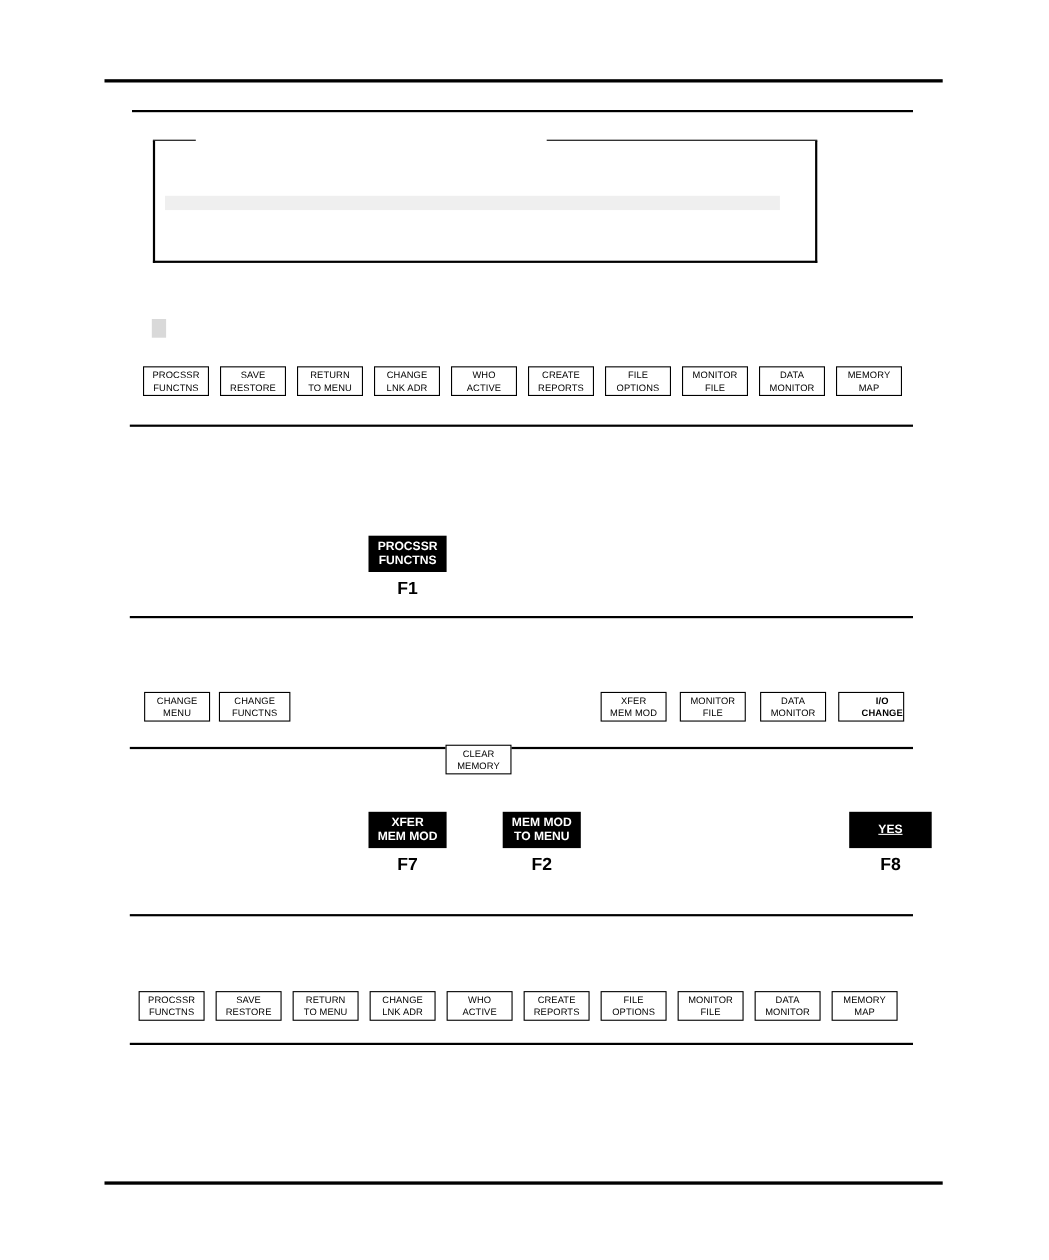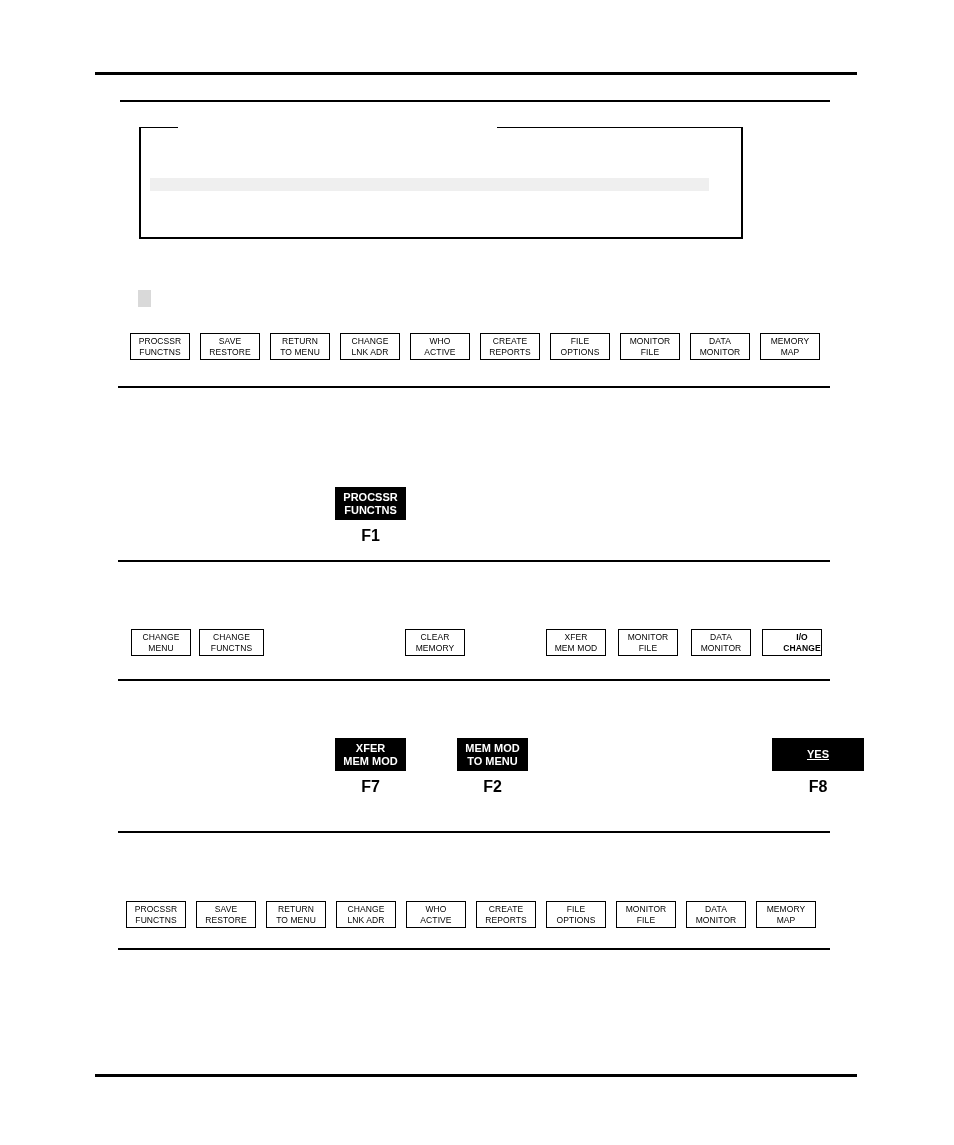--- a/index.html
+++ b/index.html
@@ -204,21 +204,21 @@
 
 <div class="keyrow" style="left:131px; top:629px;">
   <div class="key" style="margin-left:0px;">
     <span>CHANGE</span>
     <span>MENU</span>
   </div>
   <div class="key" style="margin-left:8px; width:65px;">
     <span>CHANGE</span>
     <span>FUNCTNS</span>
   </div>
-  <div class="key" style="margin-left:141px;">
+  <div class="key" style="margin-left:141px;margin-top:48px;">
     <span>CLEAR</span>
     <span>MEMORY</span>
   </div>
   <div class="key" style="margin-left:81px;">
     <span>XFER</span>
     <span>MEM MOD</span>
   </div>
   <div class="key" style="margin-left:12px;">
     <span>MONITOR</span>
     <span>FILE</span>
@@ -243,21 +243,21 @@
 
 <div class="invkey-wrap" style="left:457px; top:738px;">
   <div class="invkey">
     <span>MEM MOD</span>
     <span>TO MENU</span>
   </div>
   <div class="fnlabel">F2</div>
 </div>
 
 <div class="invkey-wrap" style="left:772px; top:738px;">
-  <div class="invkey single" style="width:92px;text-decoration:underline;">
+  <div class="invkey single" style="width:75px;text-decoration:underline;">
     <span>YES</span>
   </div>
   <div class="fnlabel">F8</div>
 </div>
 
 <div class="keyrow" style="left:126px; top:901px; gap:10px;">
   <div class="key">
     <span>PROCSSR</span>
     <span>FUNCTNS</span>
   </div>

